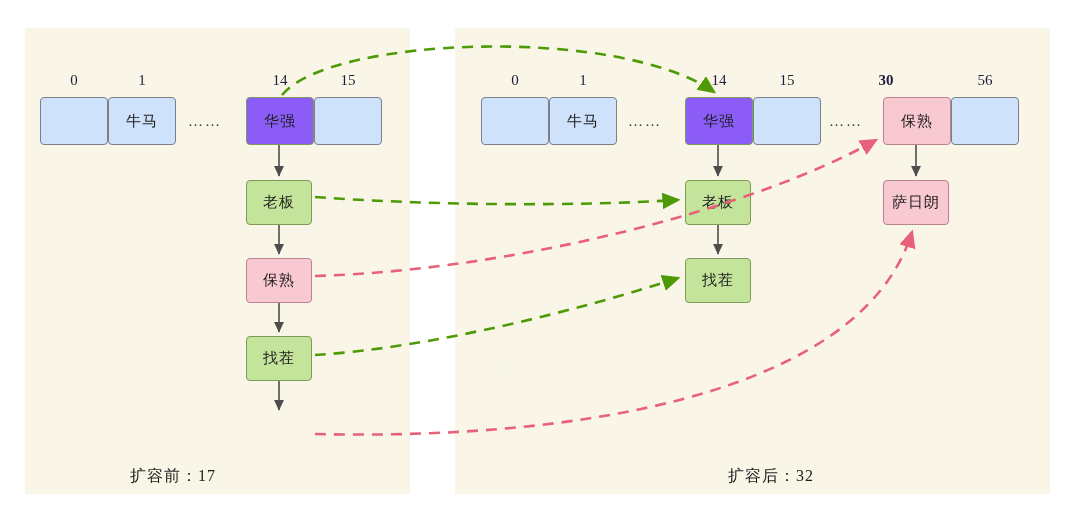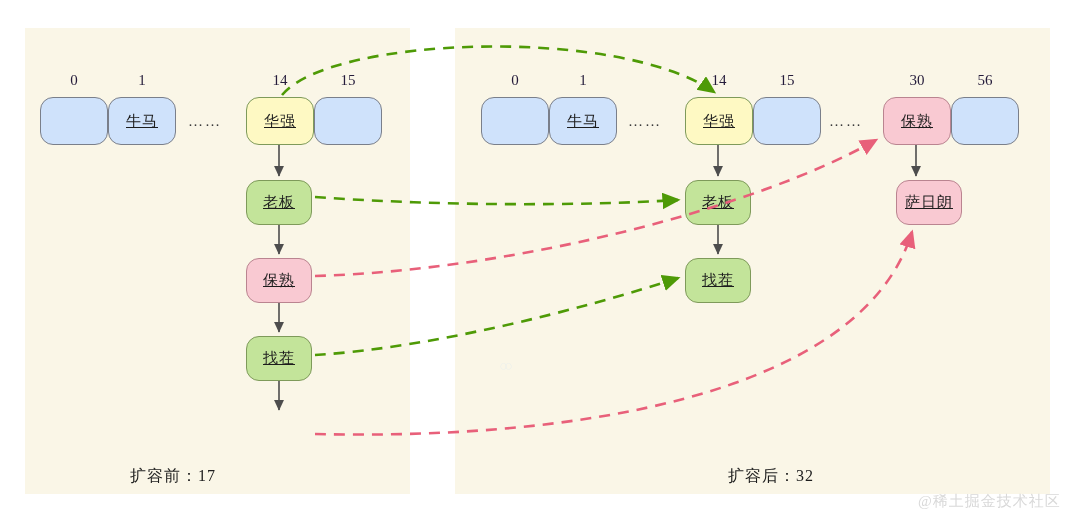--- a/index.html
+++ b/index.html
@@ -26,36 +26,35 @@
     position: absolute;
     left: 0; top: 0;
     width: 1080px;
     height: 520px;
     pointer-events: none;
   }
 
   .cell, .node {
     position: absolute;
     box-sizing: border-box;
-    border-radius: 13px;
+    border-radius: 4px;
     display: flex;
     align-items: center;
     justify-content: center;
     font-size: 15px;
     letter-spacing: 1px;
     color: #1d1d1d;
-    text-decoration: underline;
   }
   .cell {
     width: 68px;
     height: 48px;
     background: #cfe2fb;
     border: 1px solid #7a7f8a;
   }
-  .cell.green { background: #fef9c3; border-color: #7e9a5a; }
+  .cell.green { background: #8b5cf6; border-color: #7e9a5a; }
   .cell.pink  { background: #f9c9d2; border-color: #ba8490; }
 
   .node {
     width: 66px;
     height: 45px;
     background: #c3e49a;
     border: 1px solid #7e9a5a;
   }
   .node.pink { background: #f9c9d2; border-color: #ba8490; }
 
@@ -117,41 +116,40 @@
   <div class="node" style="left:246px; top:180px;">老板</div>
   <div class="node pink" style="left:246px; top:258px;">保熟</div>
   <div class="node" style="left:246px; top:336px;">找茬</div>
 
   <div class="caption" style="left:130px; top:466px;">扩容前：17</div>
 
   <div class="idx" style="left:481px; top:72px;">0</div>
   <div class="idx" style="left:549px; top:72px;">1</div>
   <div class="idx" style="left:685px; top:72px;">14</div>
   <div class="idx" style="left:753px; top:72px;">15</div>
-  <div class="idx" style="left:883px; top:72px;">30</div>
+  <div class="idx" style="left:852px; top:72px;font-weight:bold;">30</div>
   <div class="idx" style="left:951px; top:72px;">56</div>
 
   <div class="cell" style="left:481px; top:97px;"></div>
   <div class="cell" style="left:549px; top:97px;">牛马</div>
   <div class="cell green" style="left:685px; top:97px;">华强</div>
   <div class="cell" style="left:753px; top:97px;"></div>
   <div class="cell pink" style="left:883px; top:97px;">保熟</div>
   <div class="cell" style="left:951px; top:97px;"></div>
 
   <div class="dots" style="left:628px; top:113px;">……</div>
   <div class="dots" style="left:829px; top:113px;">……</div>
 
   <div class="node" style="left:685px; top:180px;">老板</div>
   <div class="node" style="left:685px; top:258px;">找茬</div>
-  <div class="node pink" style="left:883px; top:180px;margin-left:13px;">萨日朗</div>
+  <div class="node pink" style="left:883px; top:180px;">萨日朗</div>
 
   <div class="caption" style="left:728px; top:466px;">扩容后：32</div>
 
   <div class="wm-circles" style="left:500px; top:358px;">◌◌</div>
-  <div class="watermark" style="left:918px; top:492px;">@稀土掘金技术社区</div>
 
   <svg id="wires" viewBox="0 0 1080 520">
     <defs>
       <marker id="ah-dark" markerWidth="9" markerHeight="9" refX="6.5" refY="3.2" orient="auto">
         <path d="M0,0 L7,3.2 L0,6.4 z" fill="#4d4d4d"></path>
       </marker>
       <marker id="ah-green" markerWidth="9" markerHeight="9" refX="6" refY="3.2" orient="auto">
         <path d="M0,0 L7,3.2 L0,6.4 z" fill="#4e9a06"></path>
       </marker>
       <marker id="ah-pink" markerWidth="9" markerHeight="9" refX="6" refY="3.2" orient="auto">

